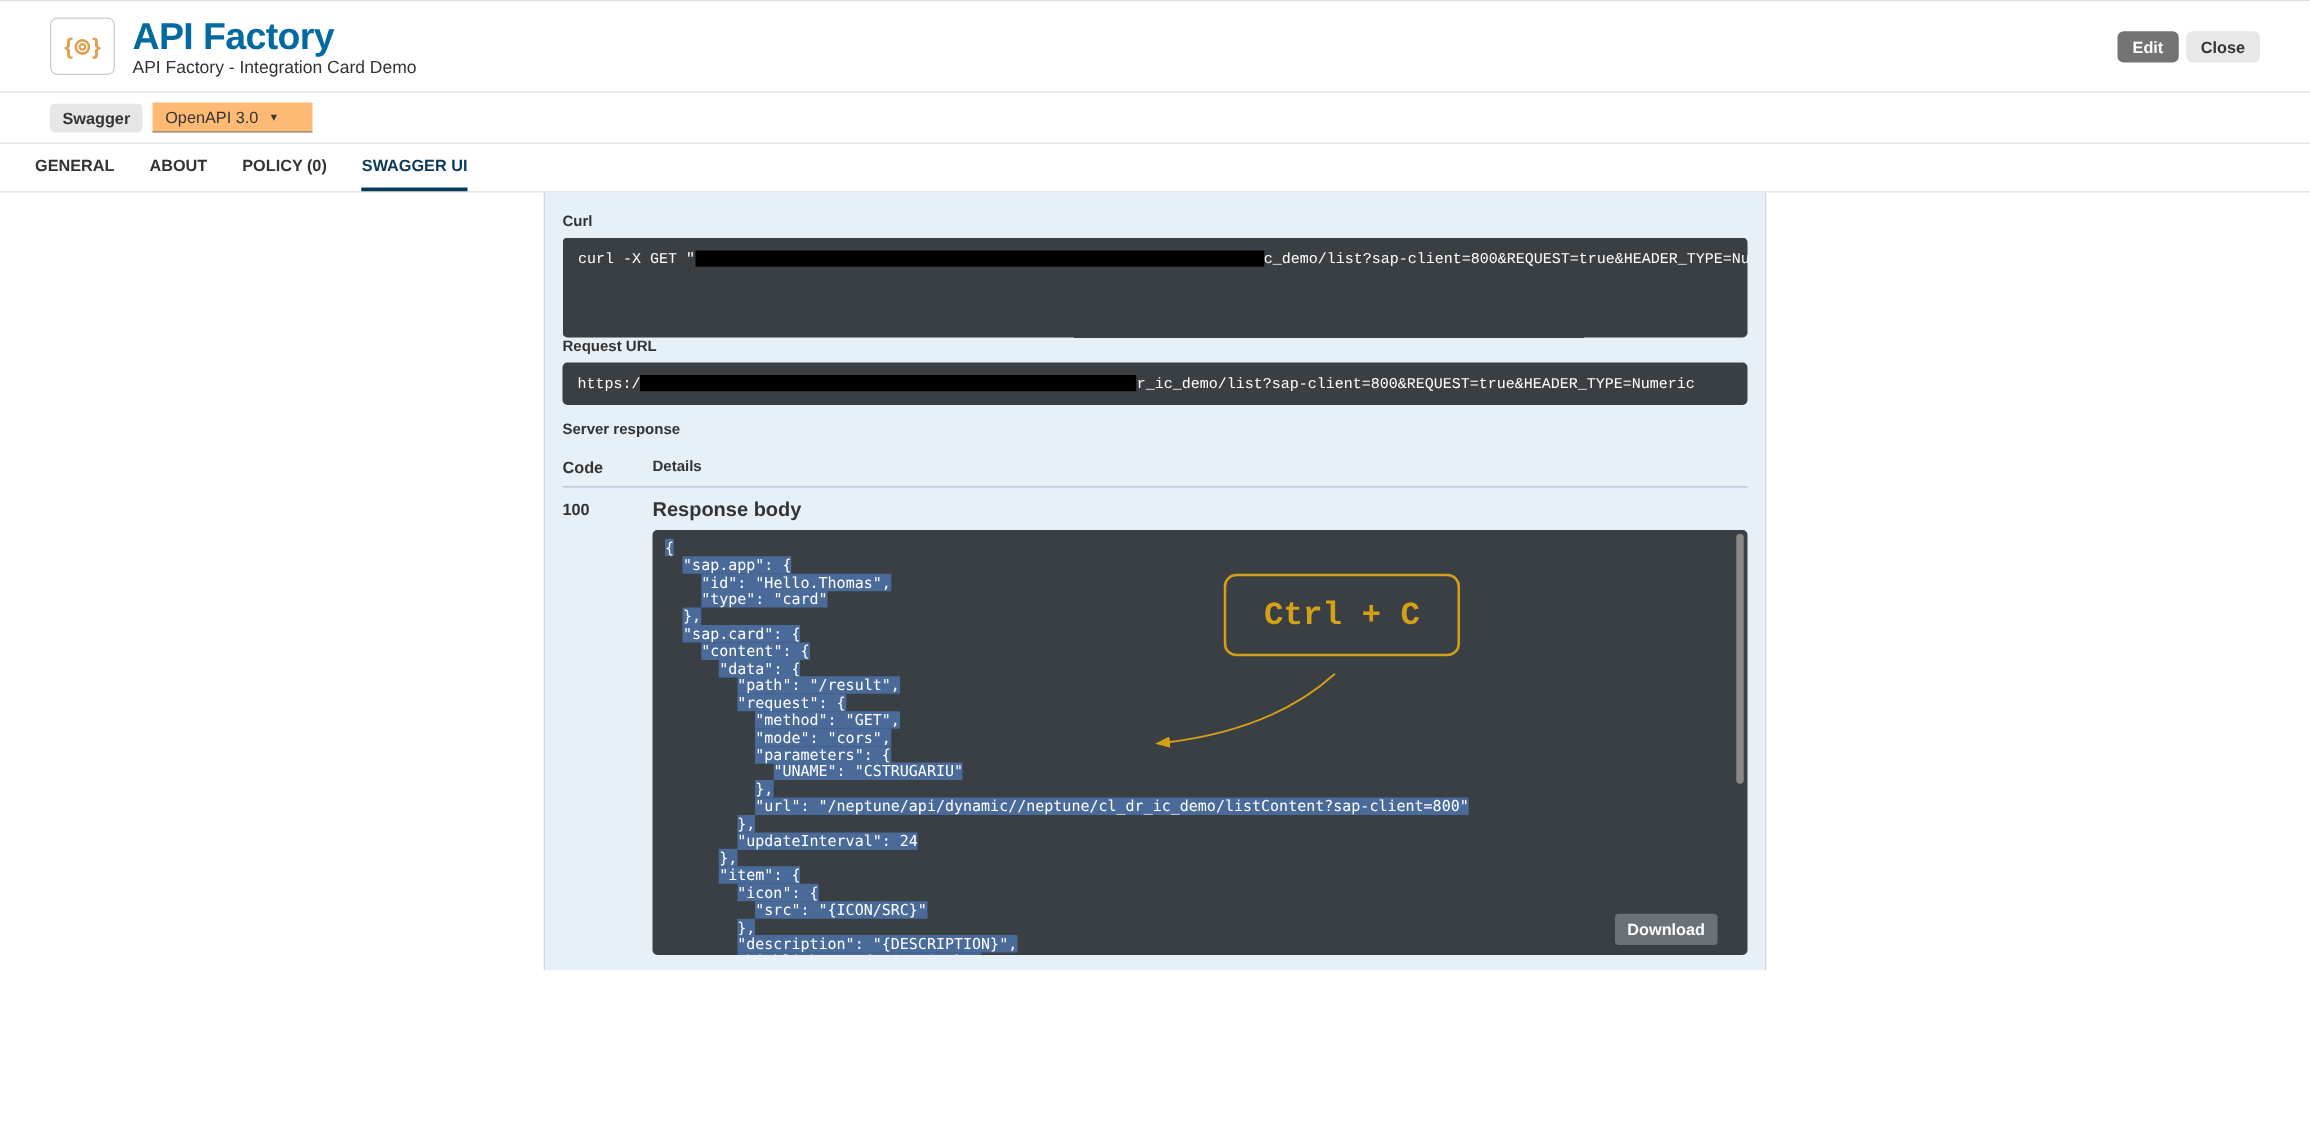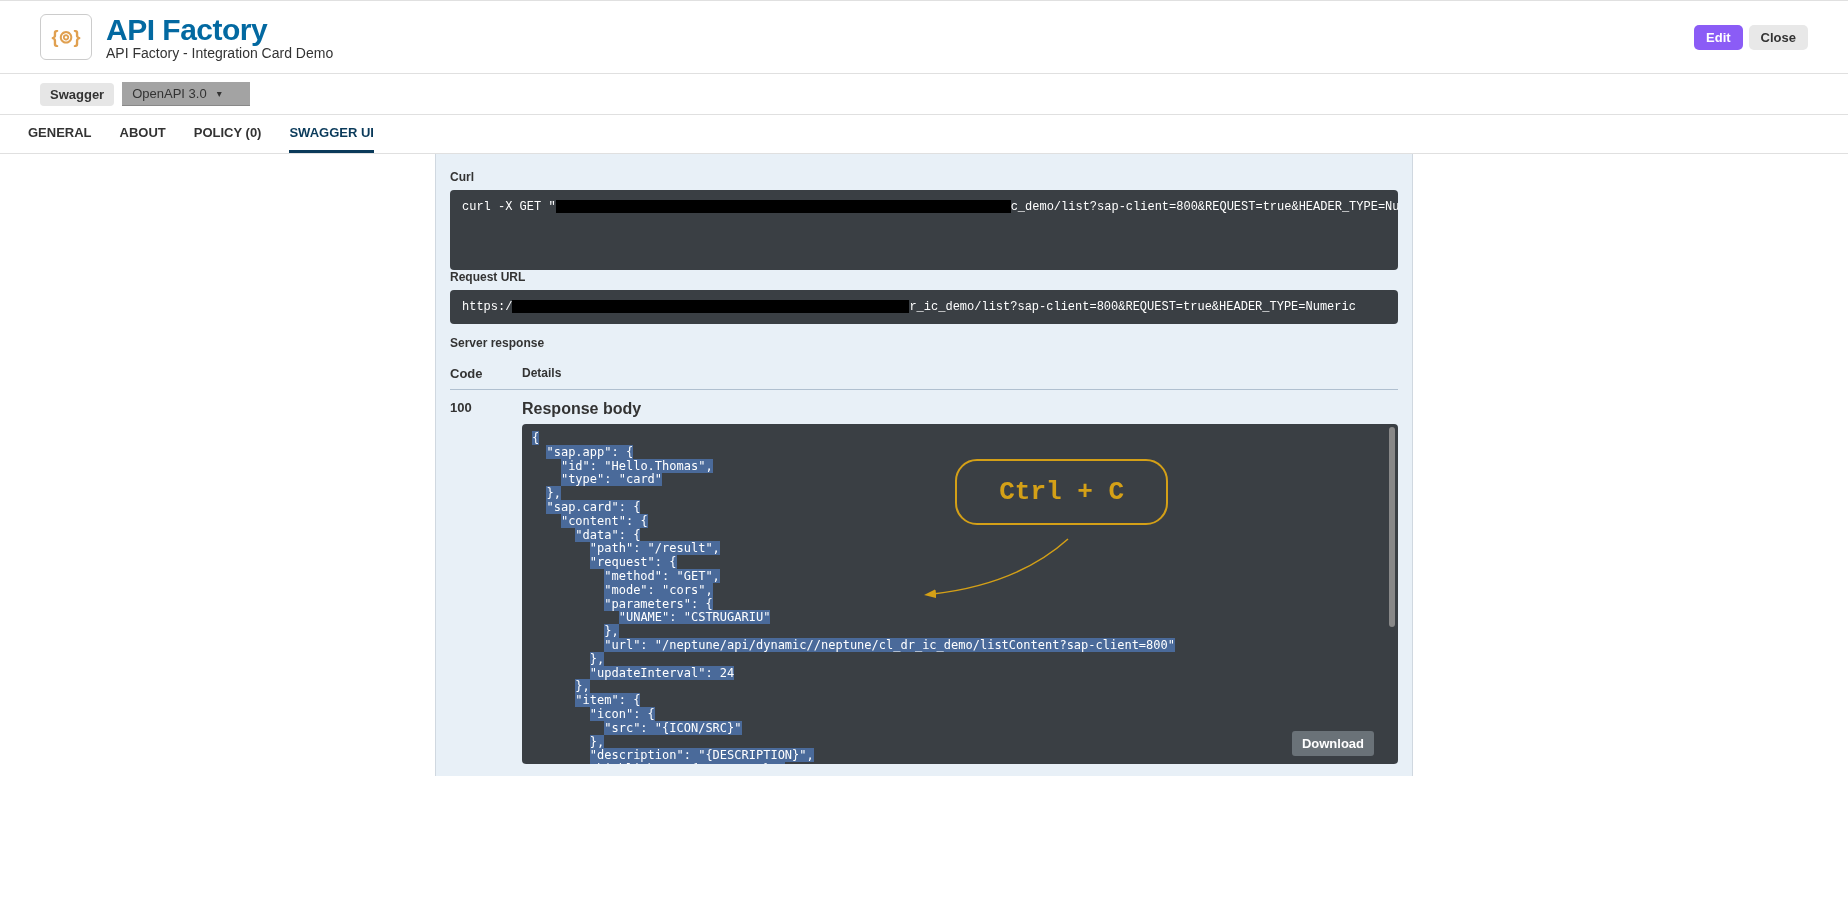--- a/index.html
+++ b/index.html
@@ -6,26 +6,26 @@
 body { font-family: -apple-system, BlinkMacSystemFont, "Segoe UI", Arial, sans-serif; background: #fff; color: #333; }
 .top-border { border-top: 1px solid #e0e0e0; }
 .header { display: flex; align-items: center; padding: 12px 40px; border-bottom: 1px solid #e0e0e0; }
 .logo-box { width: 52px; height: 46px; border: 1px solid #ccc; border-radius: 6px; display: flex; align-items: center; justify-content: center; margin-right: 14px; }
 .logo-inner { color: #e0a050; font-size: 18px; font-weight: bold; }
 .title-block { flex: 1; }
 .app-title { font-size: 30px; font-weight: 900; color: #0369a1; letter-spacing: -0.5px; }
 .app-subtitle { font-size: 14px; color: #333; margin-top: -2px; }
 .header-buttons { display: flex; gap: 6px; }
 .btn { border: none; padding: 5px 12px; border-radius: 5px; font-size: 13px; font-weight: 600; cursor: pointer; }
-.btn-edit { background: #8b5cf6; color: #fff; }
+.btn-edit { background: #737373; color: #fff; }
 .btn-close { background: #e8e8e8; color: #333; }
 
 .secondary-bar { padding: 8px 40px; display: flex; gap: 8px; align-items: center; border-bottom: 1px solid #e0e0e0; }
 .swagger-badge { background: #e6e6e6; padding: 4px 10px; border-radius: 4px; font-size: 13px; font-weight: 600; }
-.api-select { background: #a3a3a3; border: none; border-bottom: 1px solid #888; padding: 4px 28px 4px 10px; font-size: 13px; position: relative; display: inline-flex; align-items: center; }
+.api-select { background: #fdba74; border: none; border-bottom: 1px solid #888; padding: 4px 28px 4px 10px; font-size: 13px; position: relative; display: inline-flex; align-items: center; }
 .chevron { margin-left: 10px; font-size: 10px; }
 
 .tab-bar { padding: 0 28px; border-bottom: 1px solid #e0e0e0; display: flex; gap: 28px; }
 .tab { padding: 10px 0; font-size: 13px; font-weight: 700; color: #333; text-transform: uppercase; cursor: pointer; border-bottom: 3px solid transparent; }
 .tab.active { color: #0a3a5a; border-bottom-color: #0a3a5a; }
 
 .content-wrap { display: flex; justify-content: center; }
 .swagger-panel { width: 978px; background: #e8f0f7; padding: 12px 14px; border-left: 1px solid #d0d8e0; border-right: 1px solid #d0d8e0; position: relative; }
 .section-label { font-size: 12px; font-weight: 700; color: #333; margin: 4px 0 6px 0; }
 .code-block { background: #3a3f44; color: #fff; font-family: "Courier New", monospace; font-size: 12px; padding: 10px 12px; border-radius: 4px; white-space: pre; overflow-x: auto; }
@@ -41,21 +41,21 @@
 .table-row { display: flex; padding-top: 10px; }
 .code-cell { width: 72px; font-size: 13px; font-weight: 700; }
 .details-cell { flex: 1; }
 .resp-label { font-size: 16px; font-weight: 700; margin-bottom: 6px; }
 .response-body { background: #3a3f44; border-radius: 4px; padding: 8px 10px; position: relative; font-family: "Courier New", monospace; font-size: 12px; color: #fff; height: 340px; overflow: hidden; }
 .response-body .hl { background: #4a6a9a; }
 .response-body pre { white-space: pre; line-height: 1.15; }
 .download-btn { position: absolute; bottom: 8px; right: 24px; background: #6a7278; color: #fff; border: none; padding: 5px 10px; font-size: 13px; font-weight: 700; border-radius: 3px; cursor: pointer; }
 .scrollbar-fake { position: absolute; right: 3px; top: 3px; width: 6px; height: 200px; background: #888; border-radius: 3px; }
 
-.callout { position: absolute; top: 35px; right: 230px; border: 2px solid #d4a017; border-radius: 22px; padding: 16px 42px; background: transparent; margin-left: 47px; }
+.callout { position: absolute; top: 35px; right: 230px; border: 2px solid #d4a017; border-radius: 10px; padding: 16px 30px; background: transparent; margin-left: 47px; }
 .callout-text { color: #d4a017; font-size: 26px; font-weight: 700; }
 .arrow-svg { position: absolute; top: 110px; right: 320px; pointer-events: none; }
 </style>
 </head>
 <body>
 
 <div class="top-border"></div>
 
 <div class="header">
   <div class="logo-box">

